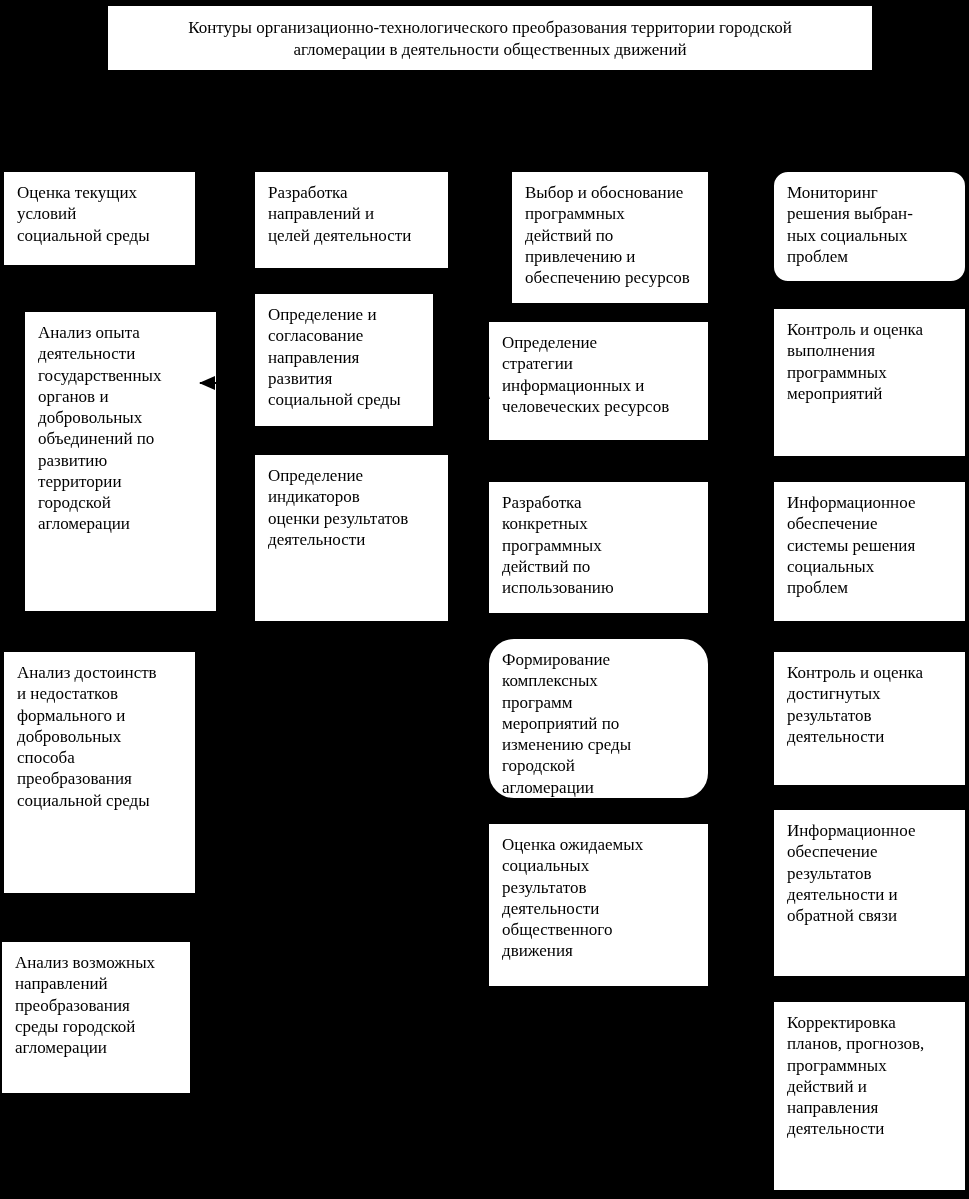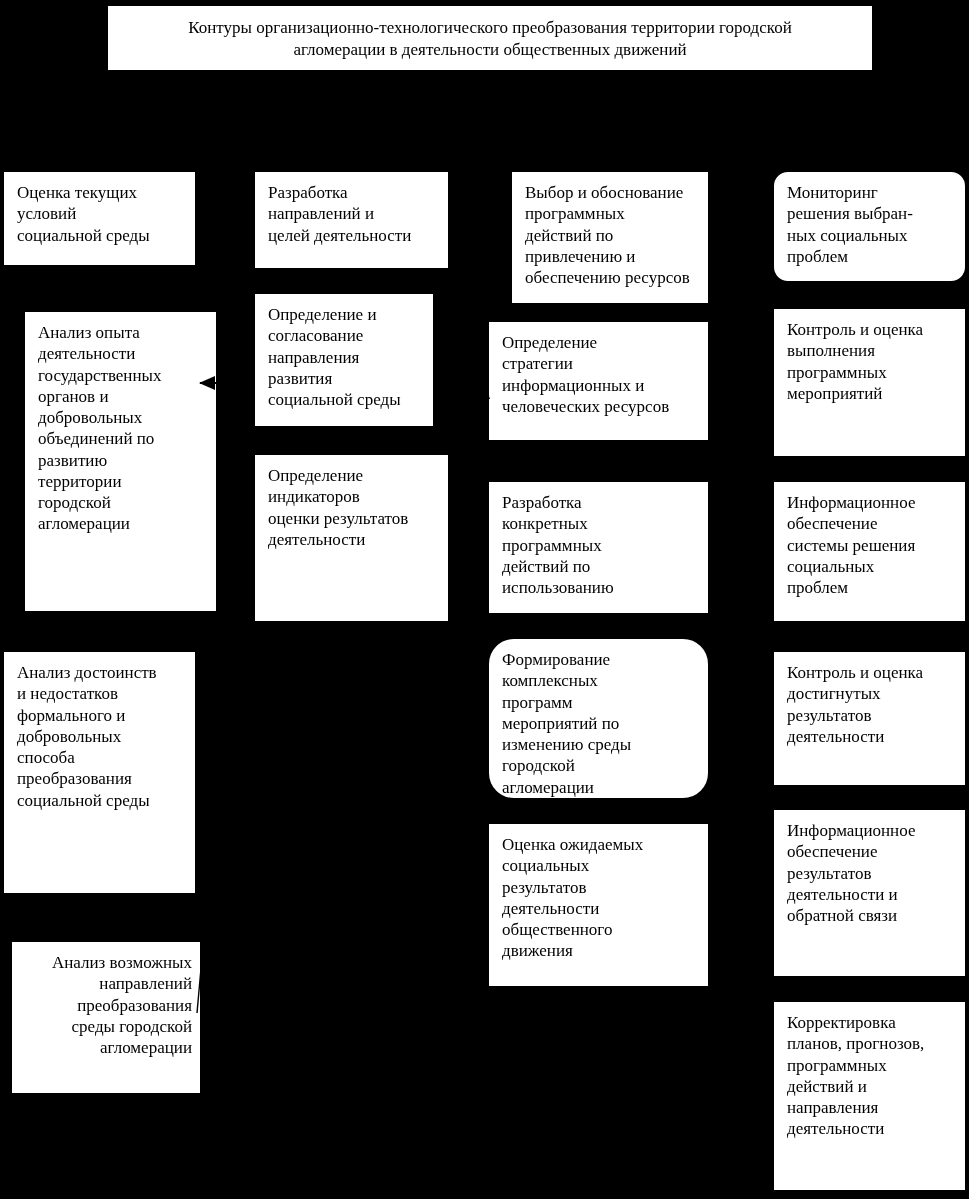--- a/index.html
+++ b/index.html
@@ -133,21 +133,21 @@
   </div>
   <div class="box" style="left:2px;top:650px;width:195px;height:245px;">
     <div class="box-label">Анализ достоинств
 и недостатков
 формального и
 добровольных
 способа
 преобразования
 социальной среды</div>
   </div>
-  <div class="box" style="left:10px;top:940px;width:192px;height:155px;text-align:right;">
+  <div class="box" style="left:0;top:940px;width:192px;height:155px;">
     <div class="box-label">Анализ возможных
 направлений
 преобразования
 среды городской
 агломерации</div>
   </div>
 
   <div class="box" style="left:253px;top:170px;width:197px;height:100px;">
     <div class="box-label">Разработка
 направлений и

